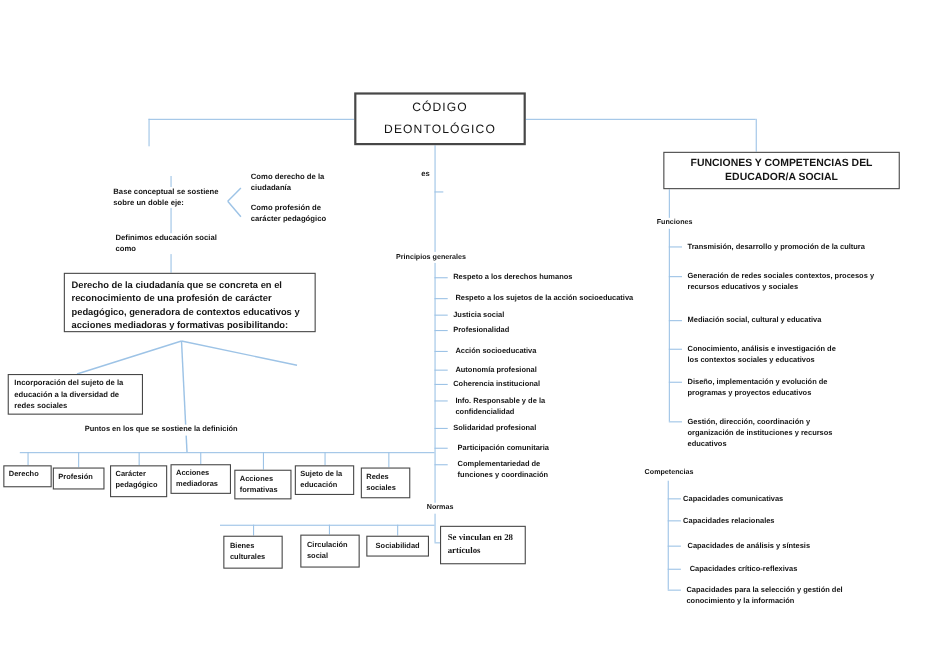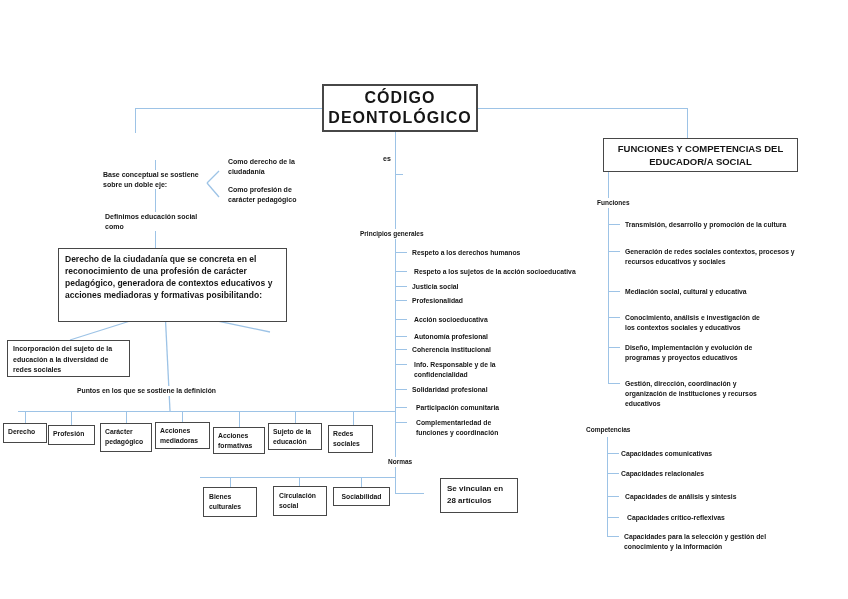--- a/index.html
+++ b/index.html
@@ -73,33 +73,33 @@
   <div class="hline" style="left:607px;top:536px;width:12px"></div>
 
   <svg class="overlay" width="848" height="599">
     <line x1="165" y1="310" x2="70" y2="340" stroke="#9dc3e6" stroke-width="1.3"></line>
     <line x1="165" y1="310" x2="170" y2="411" stroke="#9dc3e6" stroke-width="1.3"></line>
     <line x1="165" y1="310" x2="270" y2="332" stroke="#9dc3e6" stroke-width="1.3"></line>
     <line x1="207" y1="183" x2="219" y2="171" stroke="#9dc3e6" stroke-width="1.3"></line>
     <line x1="207" y1="183" x2="219" y2="197" stroke="#9dc3e6" stroke-width="1.3"></line>
   </svg>
 
-  <div class="box center" style="left:322px;top:84px;width:156px;height:48px;border-width:2px;font-size:16px;letter-spacing:1px;line-height:20px;font-weight:700;">
+  <div class="box center" style="left:322px;top:84px;width:156px;height:48px;border-width:2px;font-size:11px;letter-spacing:1px;line-height:20px;font-weight:400;">
     <span>CÓDIGO DEONTOLÓGICO</span>
   </div>
   <div class="lbl fs7" style="left:383px;top:154px;">es</div>
 
 
   <div class="lbl fs7" style="left:103px;top:170px;width:100px;">Base conceptual se sostiene sobre un doble eje:</div>
   <div class="item fs7" style="left:228px;top:157px;width:72px;">Como derecho de la ciudadanía</div>
   <div class="item fs7" style="left:228px;top:185px;width:75px;">Como profesión de carácter pedagógico</div>
 
   <div class="lbl fs7" style="left:105px;top:212px;width:105px;">Definimos educación social como</div>
 
-  <div class="box" style="left:58px;top:248px;width:229px;height:74px;font-size:8.5px;line-height:12px;padding:4px 6px;">Derecho de la ciudadanía que se concreta en el reconocimiento de una profesión de carácter pedagógico, generadora de contextos educativos y acciones mediadoras y formativas posibilitando:</div>
+  <div class="box" style="left:58px;top:248px;width:229px;height:54px;font-size:8.5px;line-height:12px;padding:4px 6px;">Derecho de la ciudadanía que se concreta en el reconocimiento de una profesión de carácter pedagógico, generadora de contextos educativos y acciones mediadoras y formativas posibilitando:</div>
 
   <div class="box" style="left:7px;top:340px;width:123px;height:37px;font-size:7px;line-height:10.5px;padding:3px 5px;">Incorporación del sujeto de la educación a la diversidad de redes sociales</div>
 
 
   <div class="lbl fs68" style="left:77px;top:386px;">Puntos en los que se sostiene la definición</div>
 
   <div class="box" style="left:3px;top:423px;width:44px;height:20px;font-size:6.8px;line-height:10px;padding:3px 4px;">Derecho</div>
   <div class="box" style="left:48px;top:425px;width:47px;height:20px;font-size:6.8px;line-height:10px;padding:3px 4px;">Profesión</div>
   <div class="box" style="left:100px;top:423px;width:52px;height:29px;font-size:6.8px;line-height:10px;padding:3px 4px;">Carácter pedagógico</div>
   <div class="box" style="left:155px;top:422px;width:55px;height:27px;font-size:6.8px;line-height:10px;padding:3px 4px;">Acciones mediadoras</div>
@@ -119,23 +119,23 @@
   <div class="item fs68" style="left:412px;top:296px;width:120px;">Profesionalidad</div>
   <div class="item fs68" style="left:414px;top:315px;width:130px;">Acción socioeducativa</div>
   <div class="item fs68" style="left:414px;top:332px;width:130px;">Autonomía profesional</div>
   <div class="item fs68" style="left:412px;top:345px;width:130px;">Coherencia institucional</div>
   <div class="item fs68" style="left:414px;top:360px;width:92px;">Info. Responsable y de la confidencialidad</div>
   <div class="item fs68" style="left:412px;top:385px;width:120px;">Solidaridad profesional</div>
   <div class="item fs68" style="left:416px;top:403px;width:130px;">Participación comunitaria</div>
   <div class="item fs68" style="left:416px;top:418px;width:100px;">Complementariedad de funciones y coordinación</div>
 
   <div class="lbl fs65" style="left:388px;top:457px;">Normas</div>
-  <div class="box" style="left:440px;top:478px;width:78px;height:35px;border-width:1.6px;font-size:8px;line-height:12px;padding:4px 6px;">Se vinculan en 28 artículos</div>
+  <div class="box" style="left:400px;top:478px;width:78px;height:35px;border-width:1.6px;font-size:8px;line-height:12px;padding:4px 6px;font-family:Liberation Serif, serif;">Se vinculan en 28 artículos</div>
 
-  <div class="box center" style="left:603px;top:138px;width:195px;height:34px;border-width:1.6px;font-size:9.5px;line-height:13px;">FUNCIONES Y COMPETENCIAS DEL EDUCADOR/A SOCIAL</div>
+  <div class="box center" style="left:603px;top:138px;width:215px;height:34px;border-width:1.6px;font-size:9.5px;line-height:13px;">FUNCIONES Y COMPETENCIAS DEL EDUCADOR/A SOCIAL</div>
 
   <div class="lbl fs65" style="left:597px;top:198px;">Funciones</div>
 
   <div class="item fs68" style="left:625px;top:220px;width:213px;">Transmisión, desarrollo y promoción de la cultura</div>
   <div class="item fs68" style="left:625px;top:247px;width:172px;">Generación de redes sociales contextos, procesos y recursos educativos y sociales</div>
   <div class="item fs68" style="left:625px;top:287px;width:180px;">Mediación social, cultural y educativa</div>
   <div class="item fs68" style="left:625px;top:313px;width:146px;">Conocimiento, análisis e investigación de los contextos sociales y educativos</div>
   <div class="item fs68" style="left:625px;top:343px;width:140px;">Diseño, implementación y evolución de programas y proyectos educativos</div>
   <div class="item fs68" style="left:625px;top:379px;width:146px;">Gestión, dirección, coordinación y organización de instituciones y recursos educativos</div>
 

